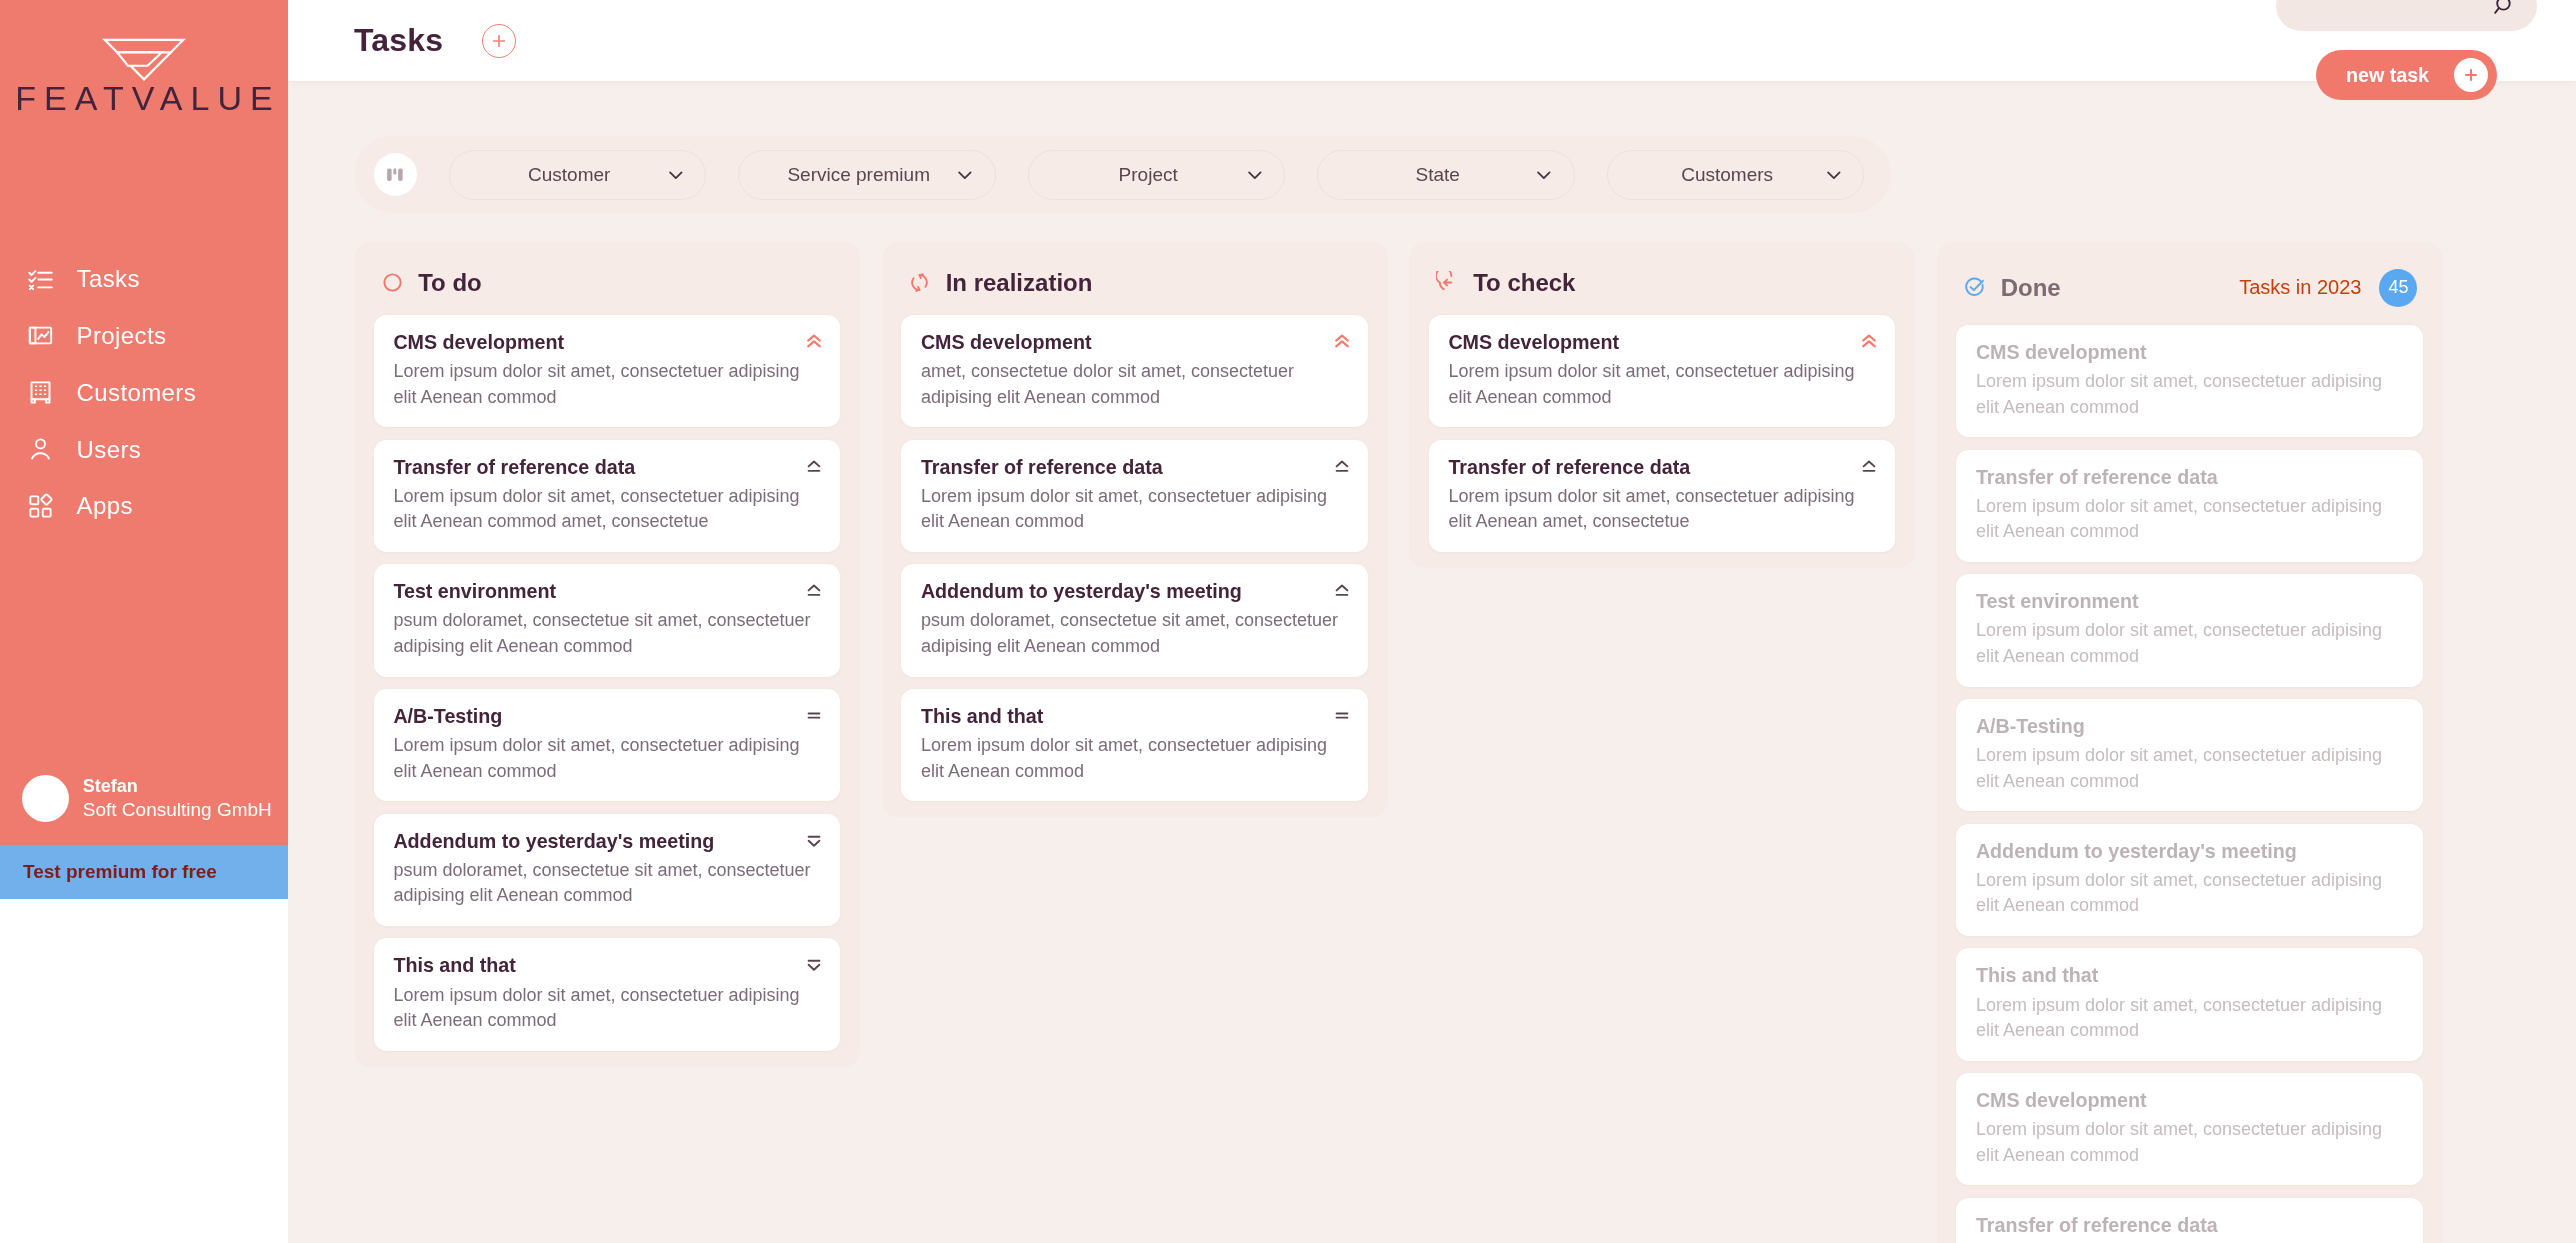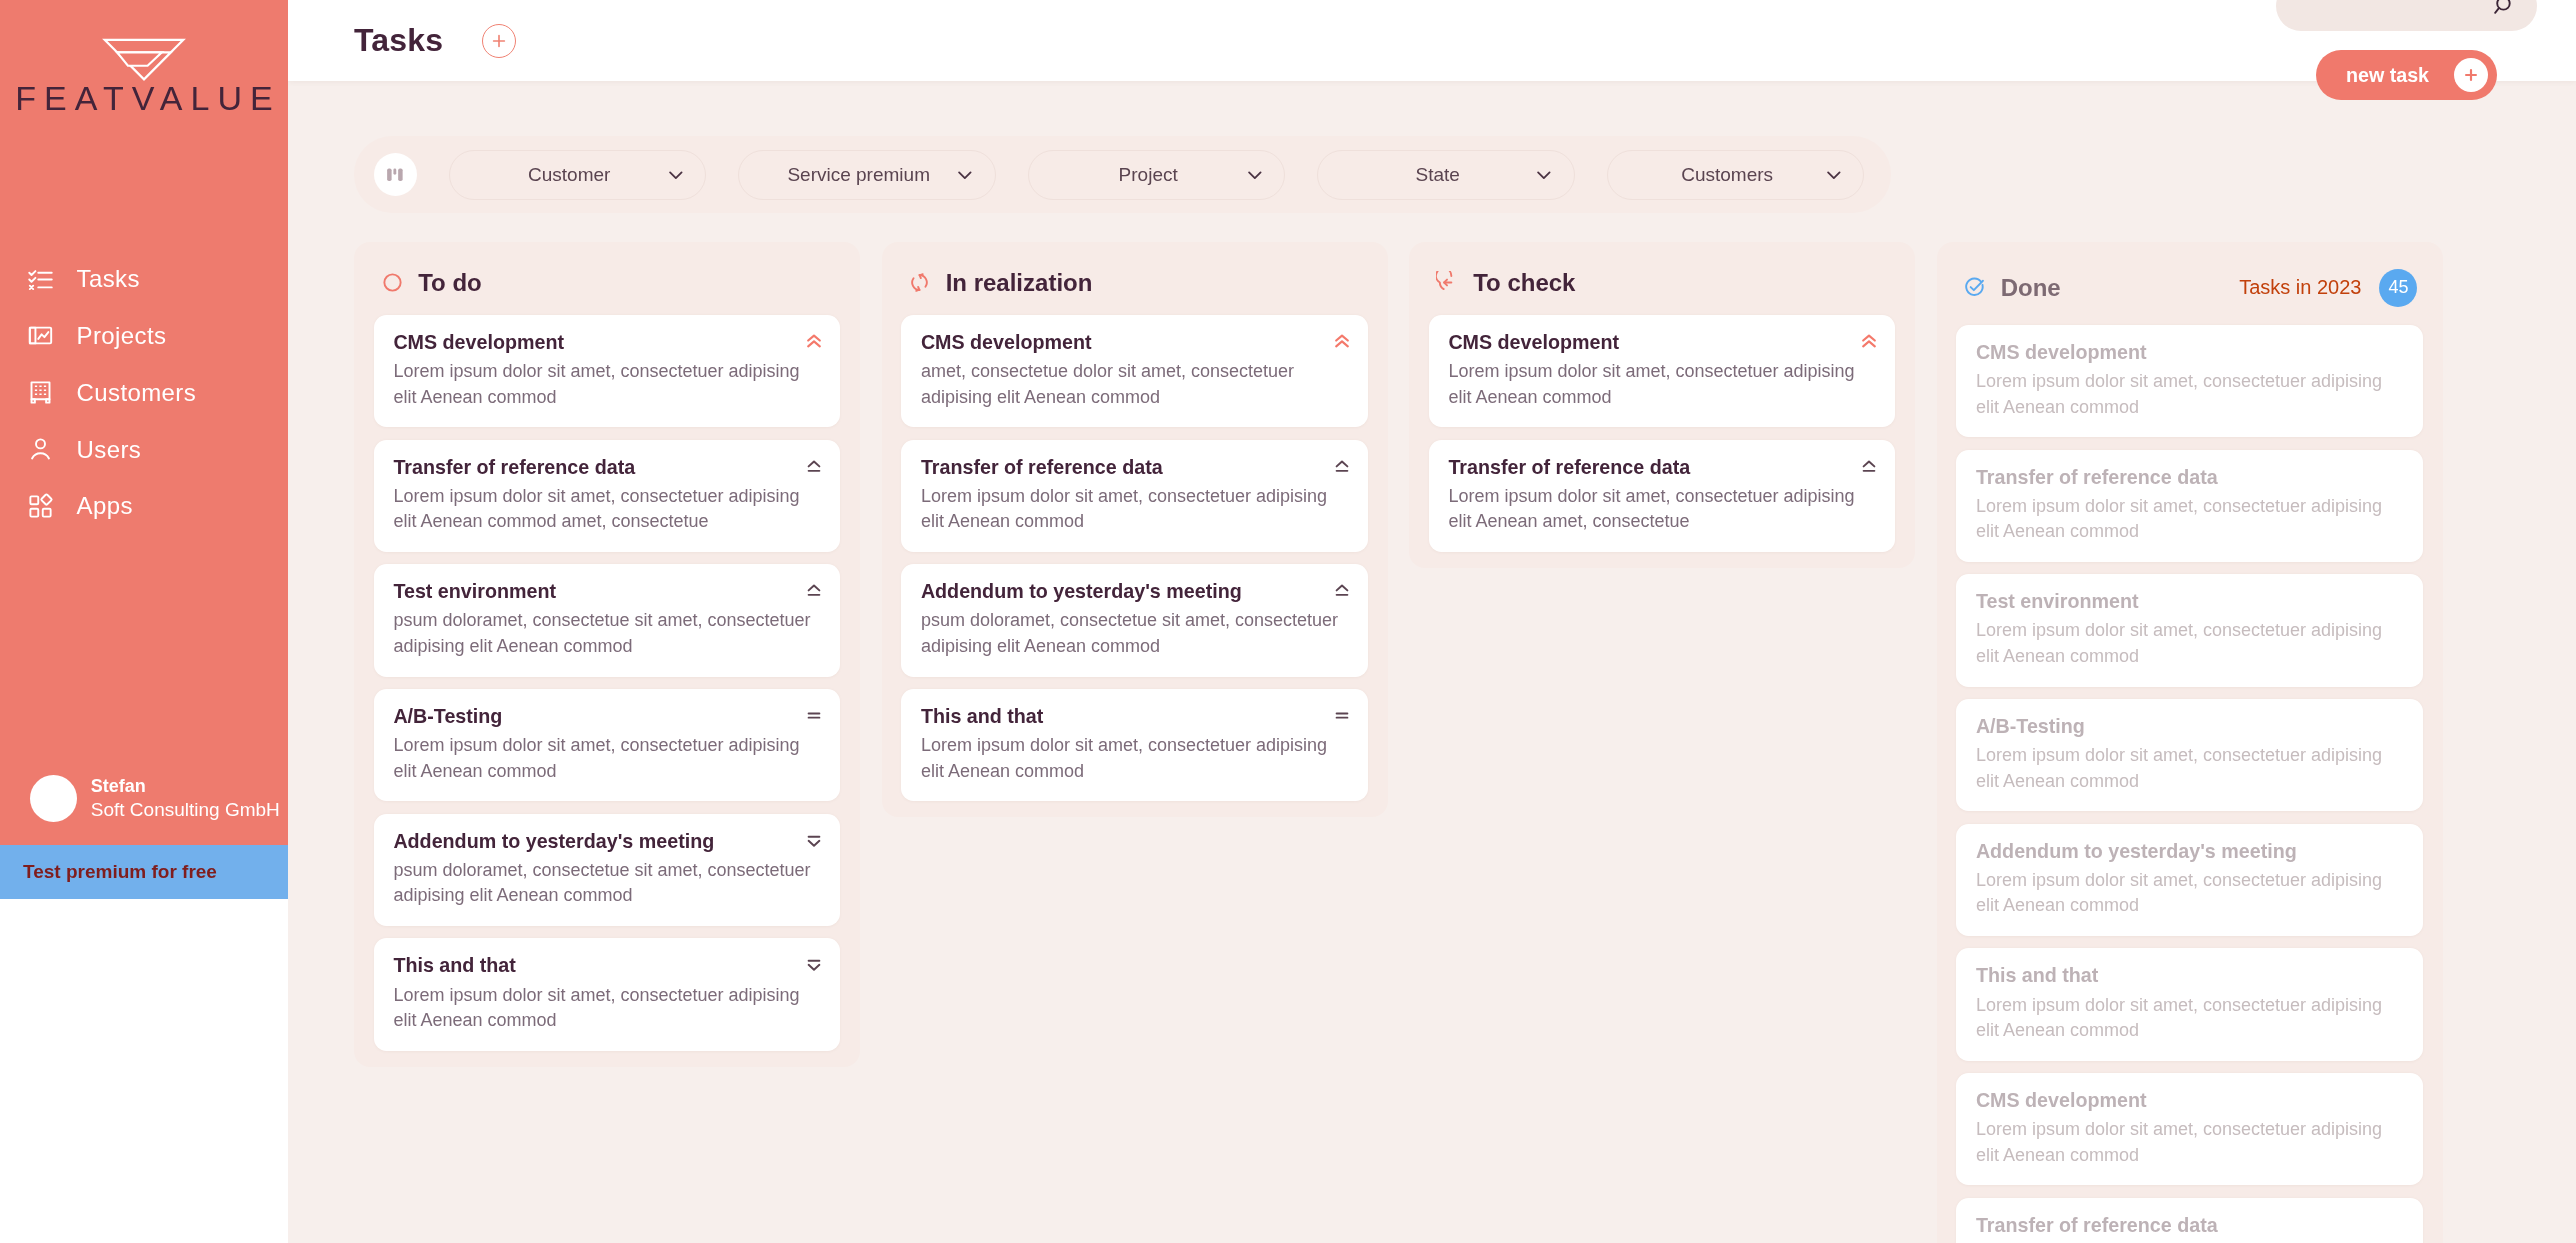--- a/index.html
+++ b/index.html
@@ -29,21 +29,21 @@
   }
   .nav { margin-top: 136px; display: flex; flex-direction: column; gap: 7.2px; }
   .nav-item {
     display: flex; align-items: center; gap: 21.5px;
     padding: 9.8px 0 9.8px 25px; cursor: pointer;
   }
   .nav-icon { width: 30px; height: 30px; display:flex; align-items:center; justify-content:center; flex:0 0 30px; }
   .nav-label { color: #ffffff; font-size: 24px; letter-spacing: 0.4px; }
 
   .user-box {
-    position: absolute; left: 8px; bottom: 77px;
+    position: absolute; left: 0; bottom: 77px;
     display: flex; align-items: center; gap: 14.3px; padding-left: 21.5px;
   }
   .avatar { width: 47px; height: 47px; border-radius: 50%; background: #ffffff; flex: 0 0 47px; }
   .user-name { color:#ffffff; font-size: 18px; font-weight: 700; line-height: 1.25; }
   .user-org  { color:#ffffff; font-size: 19px; font-weight: 400; line-height: 1.25; }
 
   .premium-bar {
     position: absolute; left: 0; bottom: 0;
     width: 288px; height: 54px;
     background: #72b0ec;

